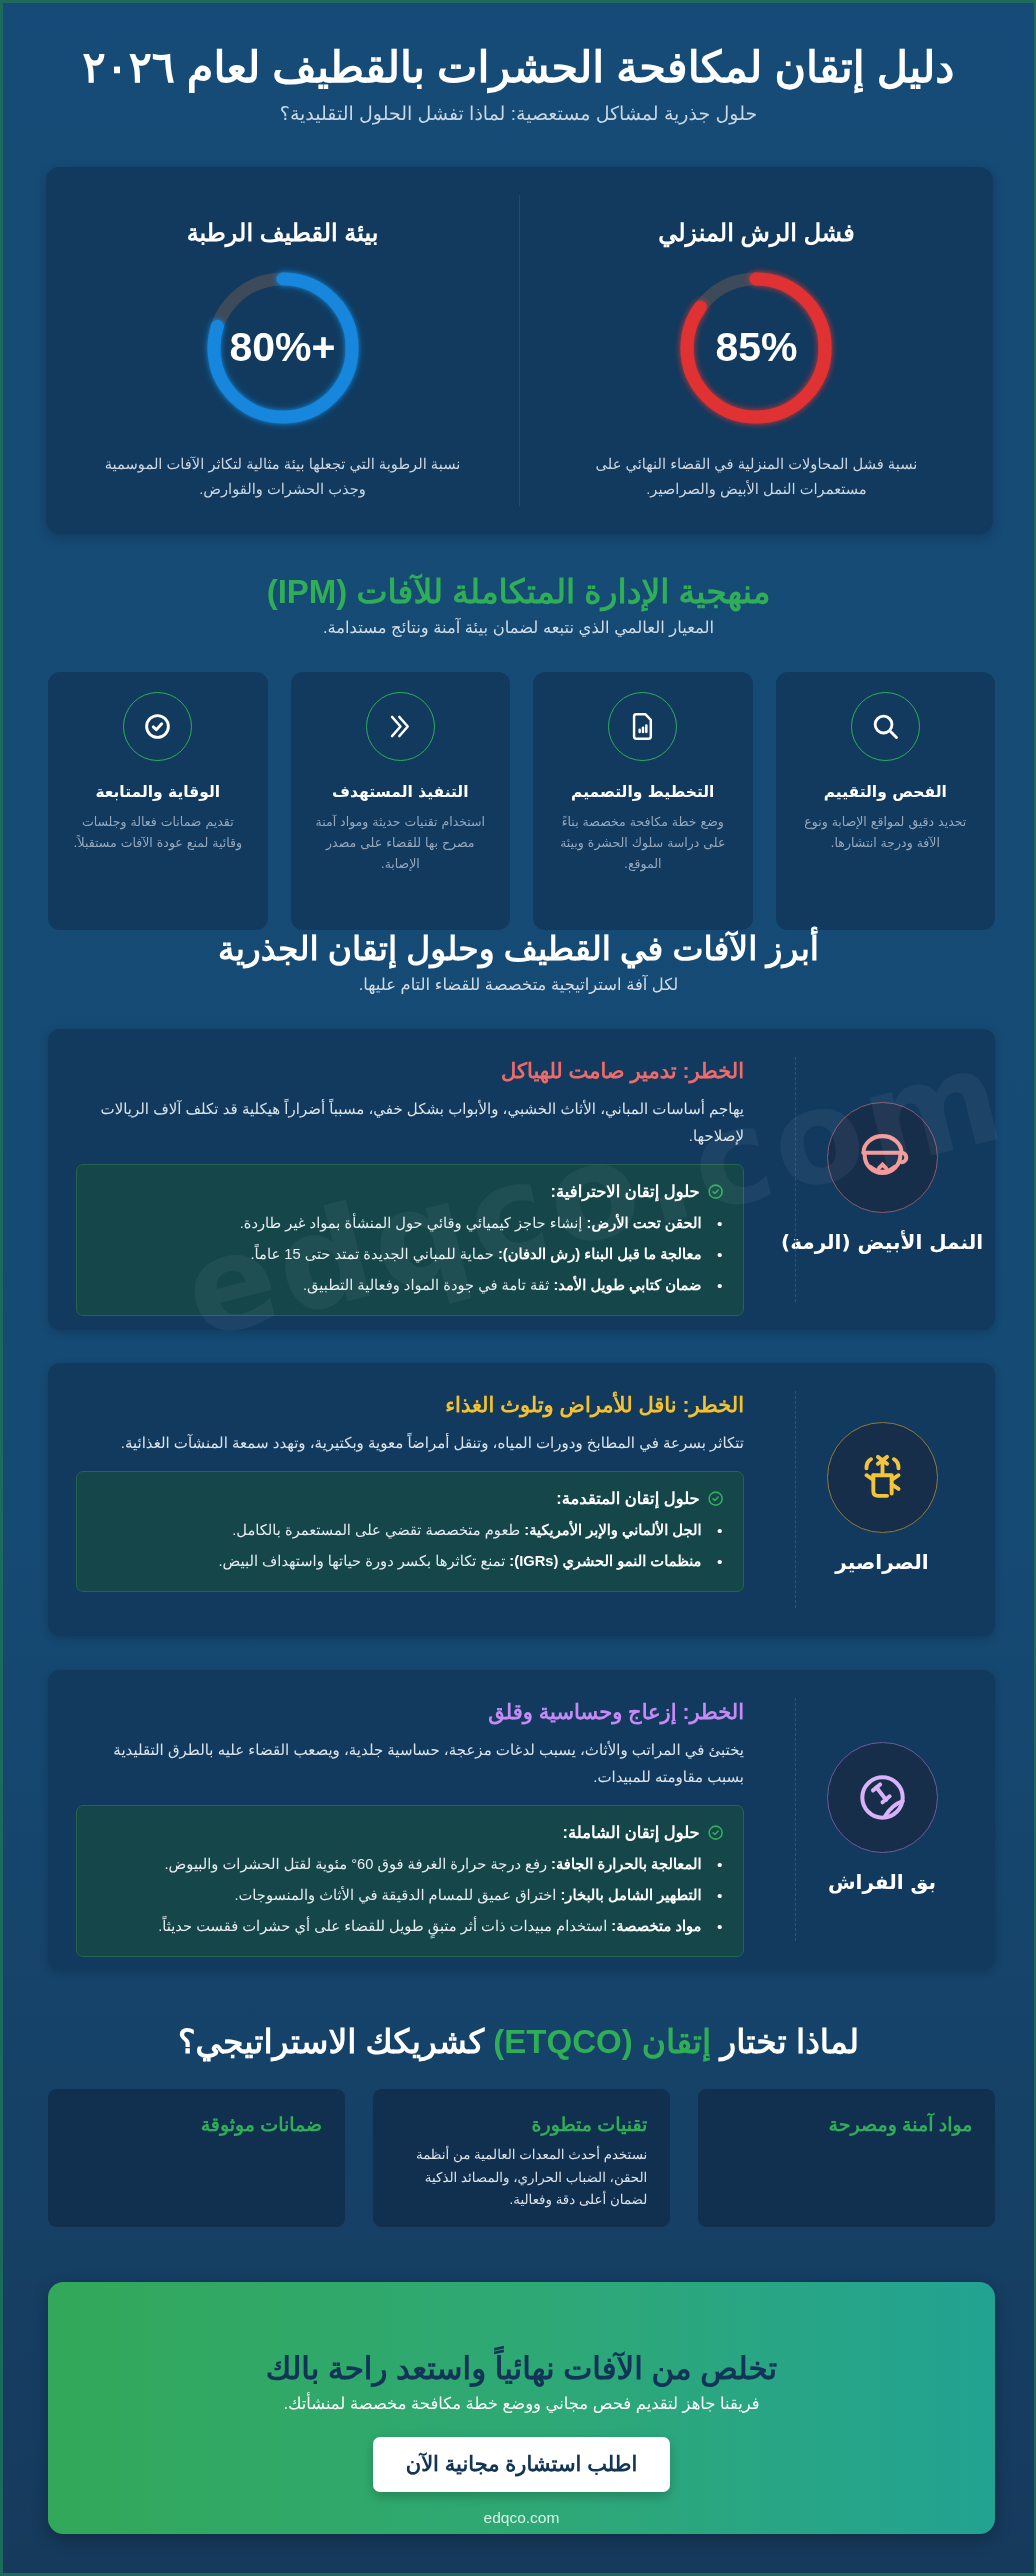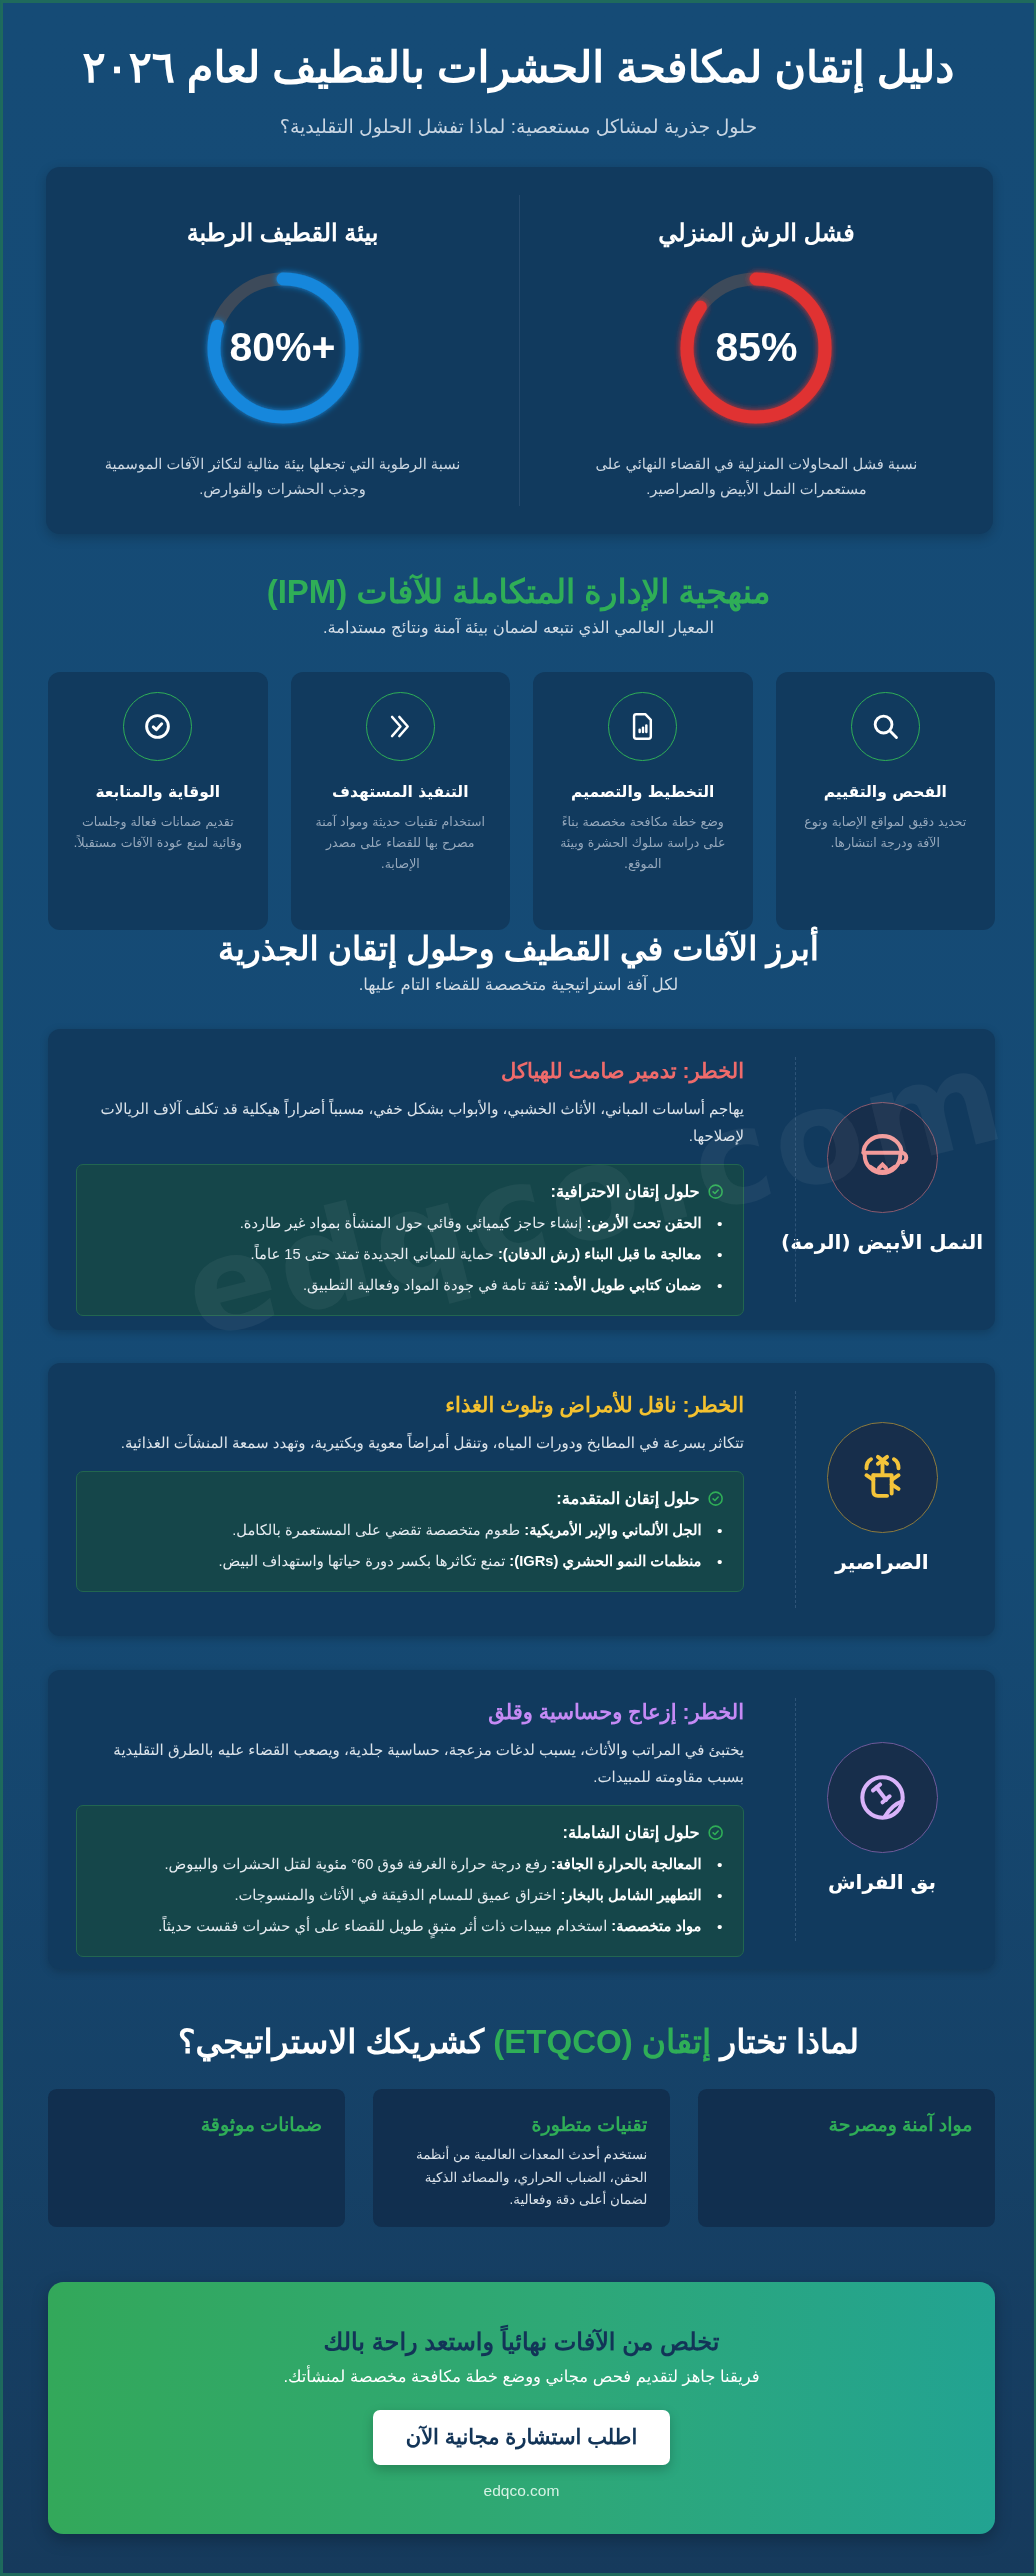--- a/index.html
+++ b/index.html
@@ -32,21 +32,21 @@
     direction: ltr;
     z-index: 5;
   }
   
   .header { text-align: center; padding-top: 36px; }
   .header h1 {
     font-family: "Liberation Sans", sans-serif;
     font-size: 43px; font-weight: bold; line-height: 57px;
   }
   .header p {
-    margin-top: 19px;
+    margin-top: 6px;
     font-family: "Liberation Sans", sans-serif;
     font-size: 19px; color: #c9d6e3;
   }
   
   .stats {
     position: absolute; top: 164px; left: 43px; width: 947px; height: 367px;
     background: #113a5e; border-radius: 14px;
     display: flex; flex-direction: row;
     box-shadow: 0 3.5px 12px rgba(0,0,0,0.2);
   }
@@ -148,21 +148,21 @@
     margin-top: 5.2px; font-family: "Liberation Sans", sans-serif; font-size: 13.4px; line-height: 22.5px; color: #dbe3ea;
   }
   
   .cta {
     position: absolute; top: 2279px; left: 45px; width: 947px; height: 252px; border-radius: 15.5px;
     background: linear-gradient(90deg, #33a85a 0%, #2ea877 55%, #22a392 100%);
     text-align: center; padding-top: 38px;
     box-shadow: 0 5.2px 15.5px rgba(0,0,0,0.25);
   }
   .cta h2 {
-    font-family: "Liberation Sans", sans-serif; font-size: 24px; font-weight: bold; color: #123457; line-height: 43px;
+    font-family: "Liberation Sans", sans-serif; font-size: 31px; font-weight: bold; color: #123457; line-height: 43px; margin-top: 27px;
   }
   .cta p {
     margin-top: 3.5px; font-family: "Liberation Sans", sans-serif; font-size: 16.4px; color: #ffffff;
   }
   .cta-btn {
     display: inline-block; margin-top: 24px; width: 297px; height: 55px; border-radius: 7px; border: none;
     background: #ffffff; color: #123457; font-family: "Liberation Sans", sans-serif;
     font-size: 21px; font-weight: bold; box-shadow: 0 4.3px 12px rgba(0,0,0,0.2); cursor: pointer;
   }
   .cta .site {

